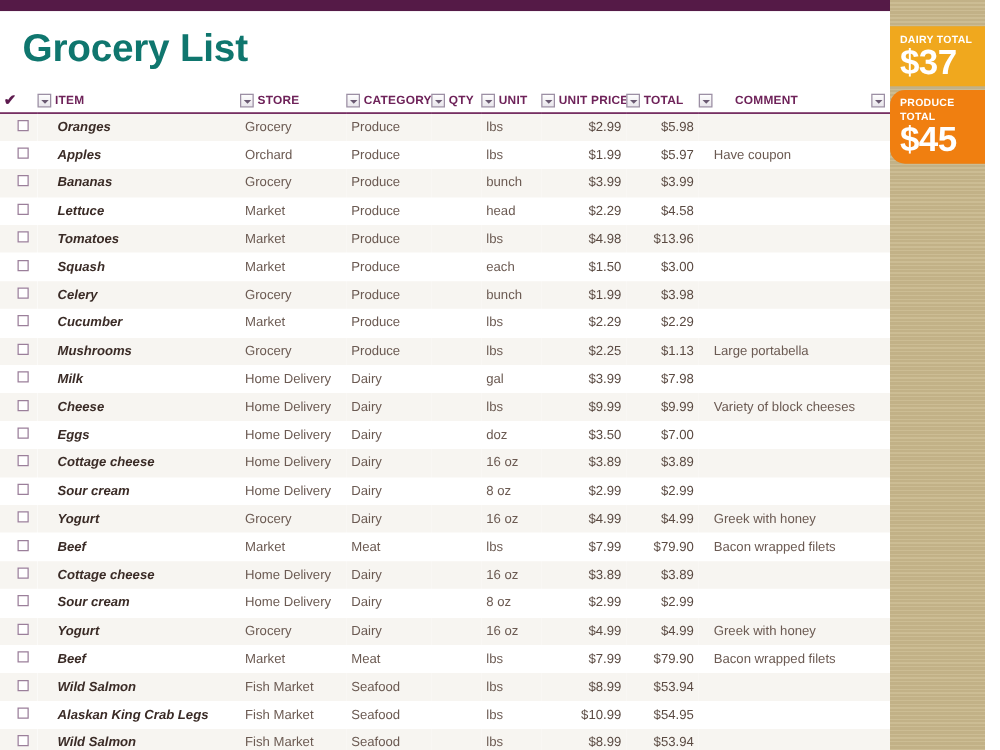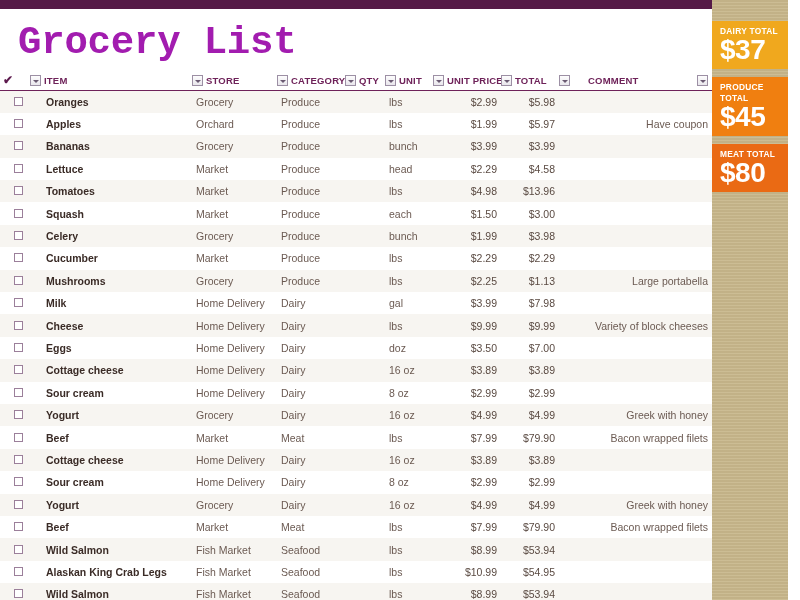--- a/index.html
+++ b/index.html
@@ -20,24 +20,23 @@
 
   
   .sheet {
     position: absolute; left: 0; top: 9px;
     width: 712px; height: 591px;
     background: #ffffff;
   }
 
   .title {
     position: absolute; left: 18px; top: 12px;
-    font-size: 39px; font-weight: bold;
-    color: #a21caf;
+    font-size: 31px; font-weight: bold;
+    color: #0f766e;
     letter-spacing: -0.2px;
-    font-family: Liberation Mono, monospace;
   }
 
   
   .tablewrap {
     position: absolute; left: 0; top: 62px;
     width: 712px;
   }
   table.grid { width: 712px; border-collapse: collapse; table-layout: fixed; }
 
   thead th {
@@ -81,25 +80,25 @@
     font-size: 10.5px;
     color: #4a3b36;
     white-space: nowrap;
     overflow: hidden;
     vertical-align: middle;
   }
   tbody tr:nth-child(odd)  { background: #f7f5f1; }
   tbody tr:nth-child(even) { background: #ffffff; }
 
   td.c-chk { text-align: left; padding-left: 14px; }
-  td.c-item { font-weight: bold; color: #3a2b26; padding-left: 16px; }
+  td.c-item { font-weight: bold; color: #3a2b26; padding-left: 16px; font-style: italic; }
   td.c-store, td.c-cat { color: #6b5a52; }
   td.c-qty, td.c-unit { color: #6b5a52; }
   td.c-price, td.c-total { text-align: right; color: #5a4a42; }
-  td.c-comment { color: #6b5a52; padding-left: 12px; text-align: right; }
+  td.c-comment { color: #6b5a52; padding-left: 12px; }
 
   .qtycell { display: inline-block; width: 52px; text-align: right; }
 
   .cbox {
     display: inline-block;
     width: 9px; height: 9px;
     border: 1.3px solid #9b7f9a;
     background: #ffffff;
   }
 
@@ -110,21 +109,21 @@
     background: #c8b78b;
     background-image:
       repeating-linear-gradient(0deg, rgba(255,255,255,.08) 0 1px, rgba(0,0,0,.03) 1px 3px);
     overflow: hidden;
   }
   .card {
     width: 88px;
     padding: 5px 6px 7px 8px;
     color: #ffffff;
   }
-  .card + .card { margin-top: 8px; }
+  .card + .card { margin-top: 3px; border-radius: 12px; }
   .card .lbl {
     font-size: 8.4px; font-weight: bold;
     letter-spacing: 0.25px;
     text-transform: uppercase;
     line-height: 11px;
   }
   .card .amt {
     font-size: 28px; font-weight: bold;
     line-height: 25px;
     letter-spacing: -0.5px;
@@ -478,20 +477,16 @@
     <div class="spacer-top"></div>
     <div id="totals">
         <div class="card" style="background: rgb(240, 168, 30);">
           <div class="lbl">DAIRY TOTAL</div>
           <div class="amt">$37</div>
         </div>
         <div class="card" style="background: rgb(240, 127, 16);">
           <div class="lbl">PRODUCE TOTAL</div>
           <div class="amt">$45</div>
         </div>
-        <div class="card" style="background: rgb(234, 106, 20);">
-          <div class="lbl">MEAT TOTAL</div>
-          <div class="amt">$80</div>
-        </div>
       </div>
   </div>
 
 </div>
 
 </body></html>

